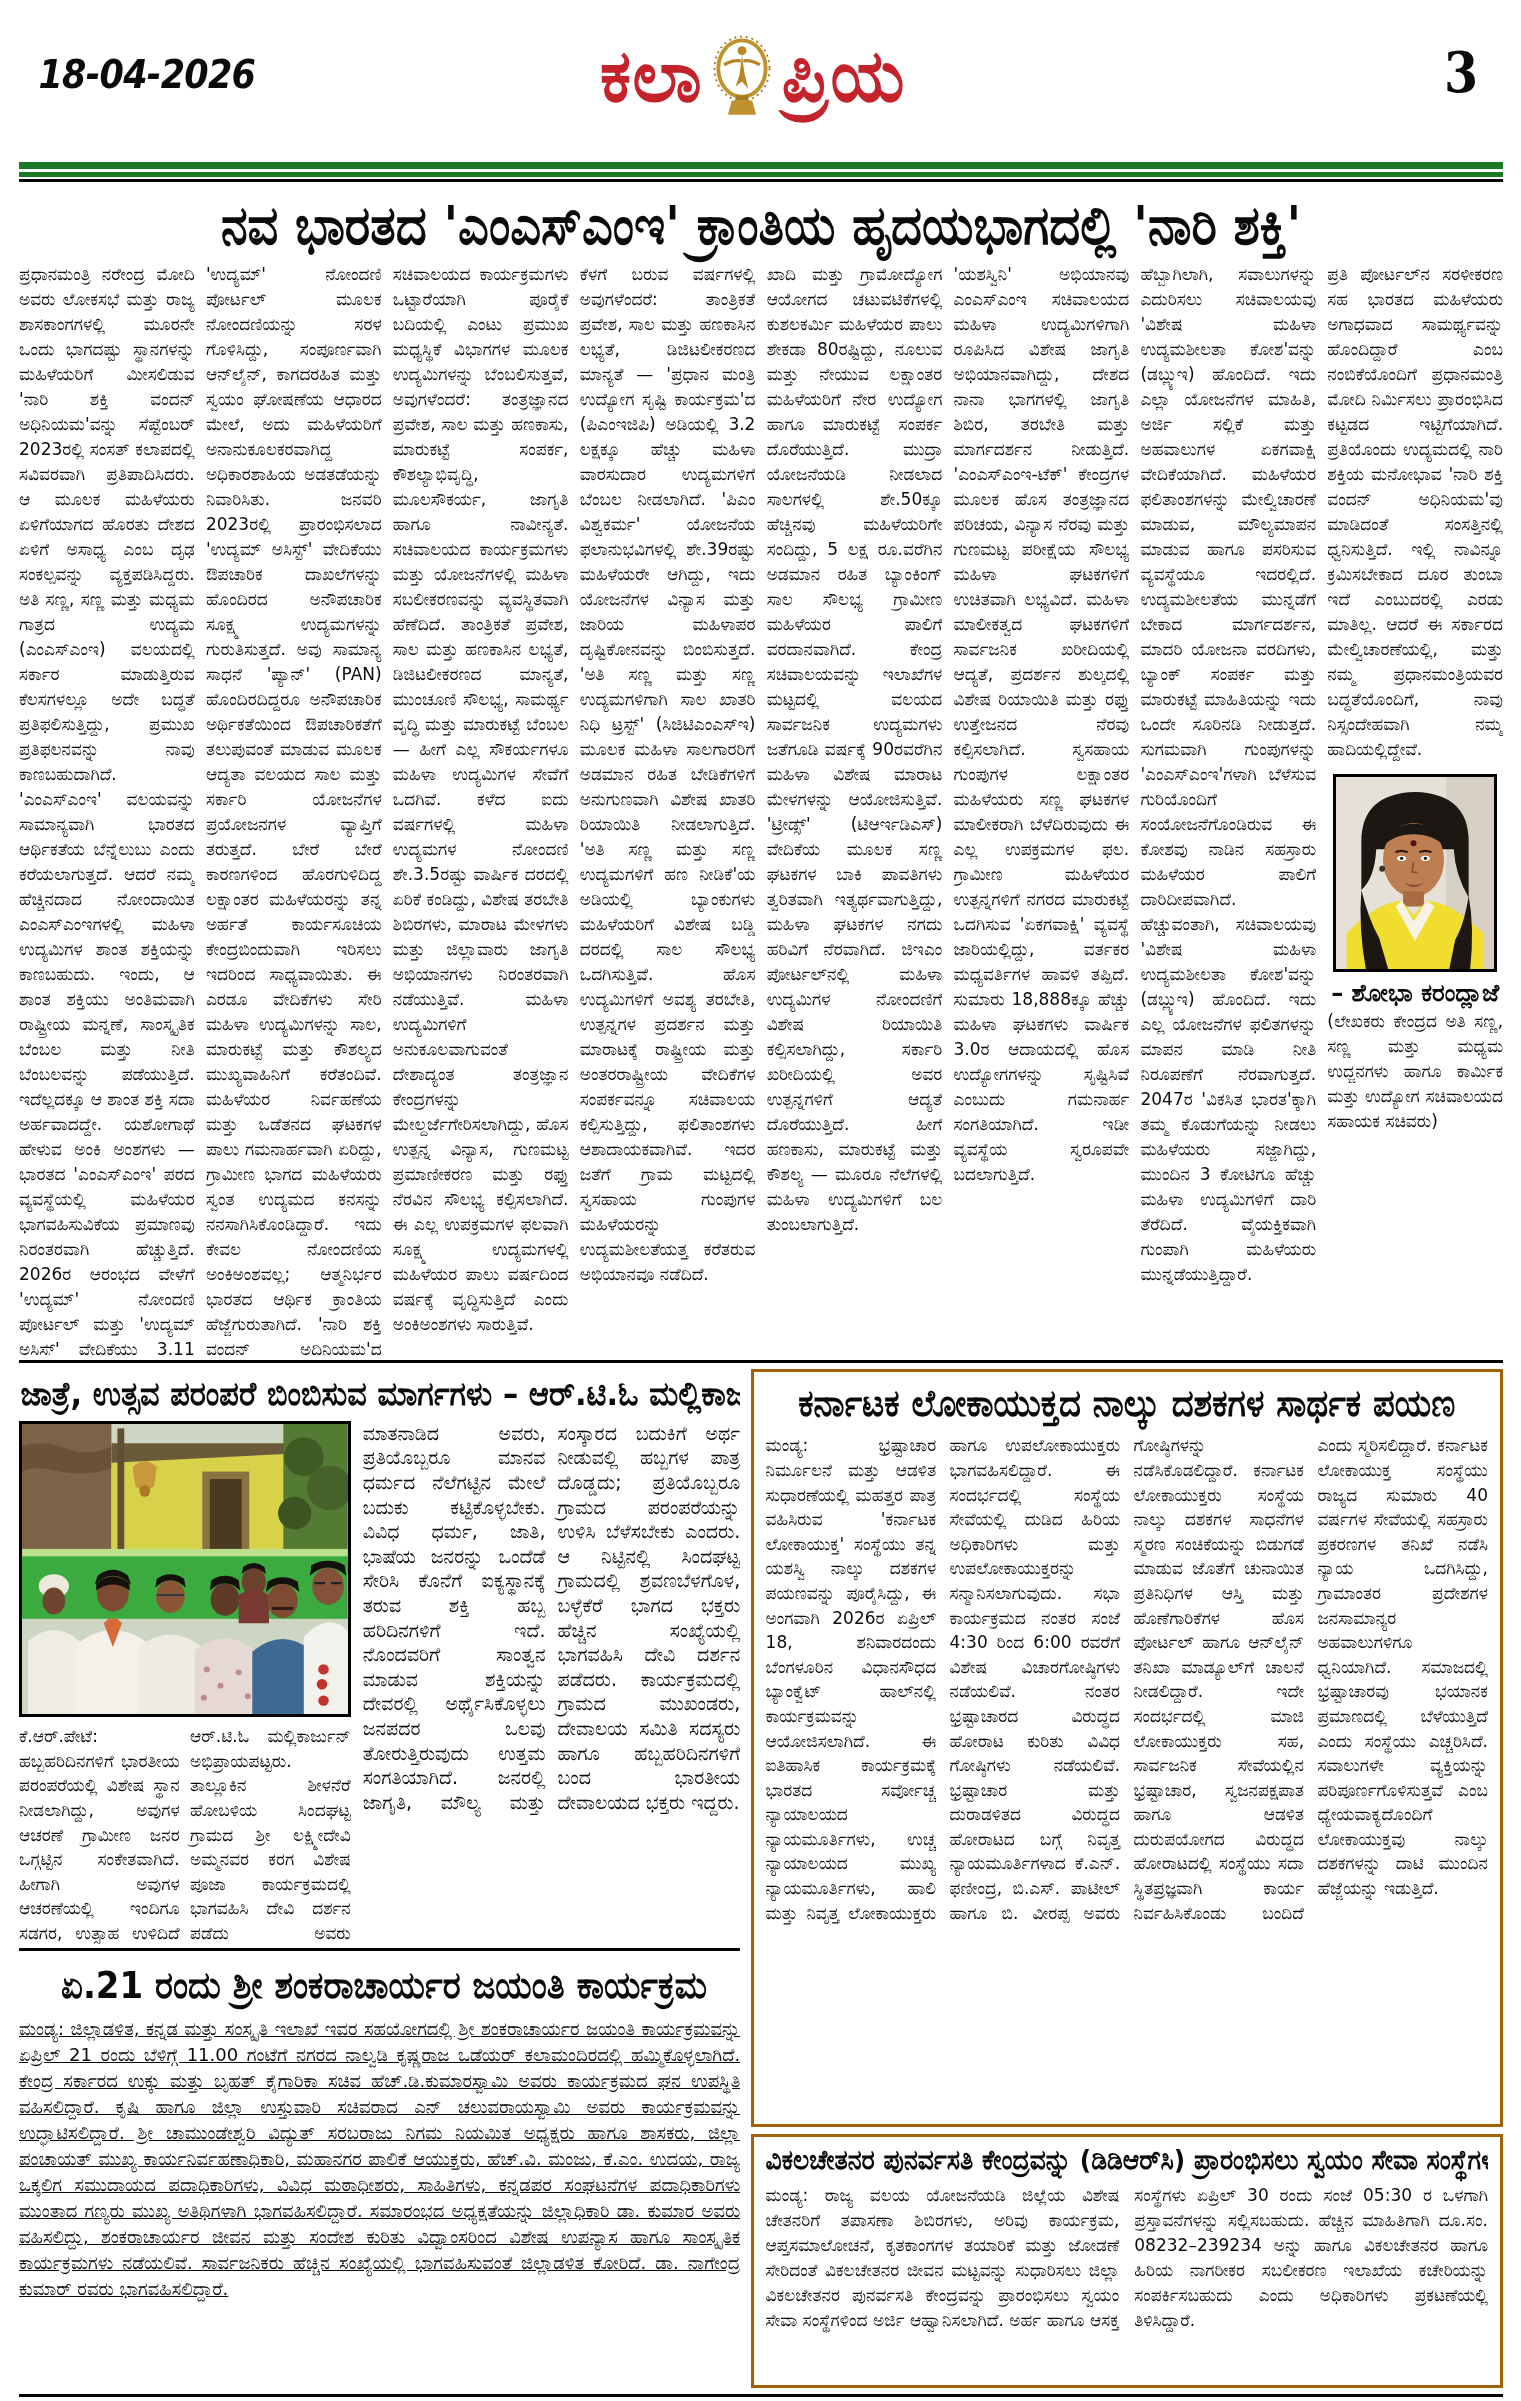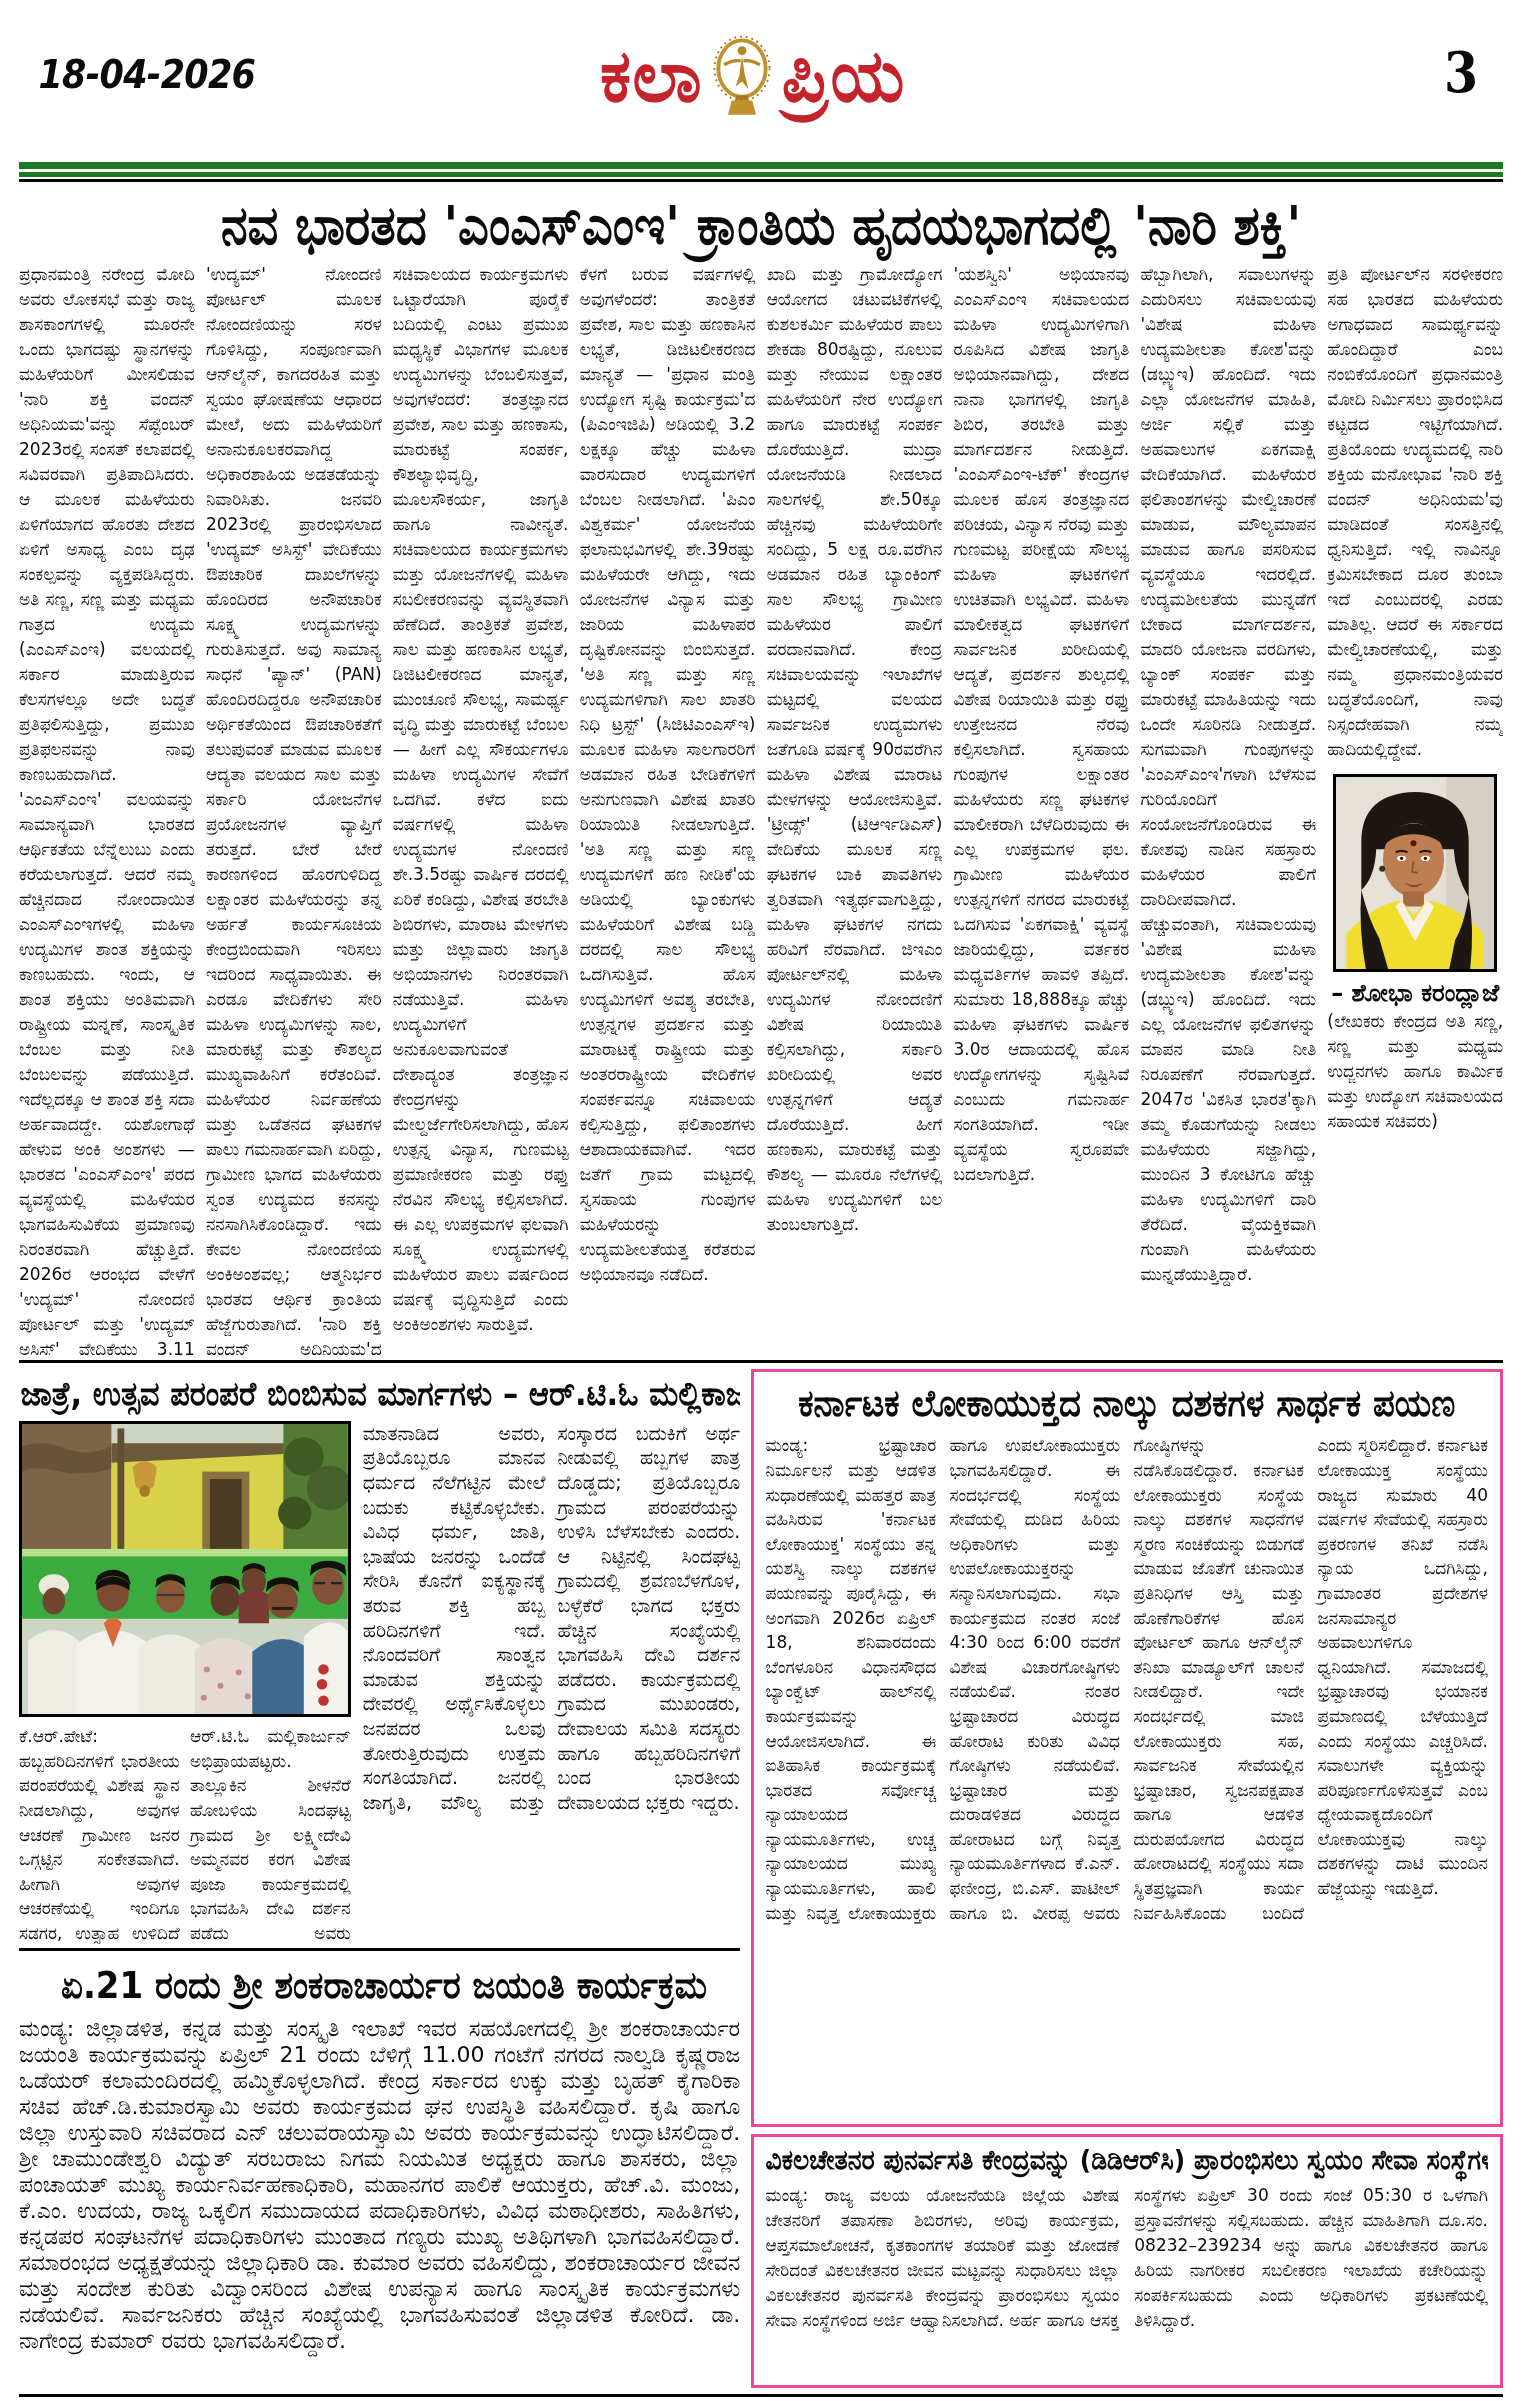--- a/index.html
+++ b/index.html
@@ -35,22 +35,22 @@
   .bright{flex:1;display:flex;flex-direction:column;gap:7.4px;overflow:hidden;}
   h2{margin:0;}
   .s2-head{font-size:30.5px;font-weight:900;padding:7.4px 1.5px 9px;transform:scaleY(1.08);white-space:nowrap;overflow:hidden;}
   .s2-body{display:flex;gap:12px;height:523px;overflow:hidden;}
   .s2-left{width:46%;display:flex;flex-direction:column;}
   .s2-photo{margin:0;border:3px solid #000;height:290px;flex:0 0 auto;}
   .s2-photo svg{display:block;width:100%;height:100%;}
   .s2-textL{margin:7.4px 0 0;column-count:2;column-gap:10.4px;font-size:17px;line-height:24.6px;text-align:justify;overflow:hidden;flex:1;}
   .s2-right{margin:0;flex:1;column-count:2;column-gap:12px;font-size:19px;line-height:24.6px;text-align:justify;overflow:hidden;}
   .s4-head{font-size:34px;font-weight:900;padding:9px 0 7.4px 42px;transform:scaleY(1.1);white-space:nowrap;overflow:hidden;}
-  .s4-body{margin:3px 0 0;font-size:22px;line-height:26px;text-align:justify;overflow:hidden;flex:1;}
-  .box{border:3px solid #ec4899;padding:6px 12px;box-sizing:border-box;overflow:hidden;display:flex;flex-direction:column;}
+  .s4-body{margin:3px 0 0;font-size:18px;line-height:26px;text-align:justify;overflow:hidden;flex:1;text-decoration:underline;}
+  .box{border:3px solid #a16207;padding:6px 12px;box-sizing:border-box;overflow:hidden;display:flex;flex-direction:column;}
   .s3{height:758px;}
   .s3-head{font-size:34px;font-weight:900;text-align:center;padding:4.5px 0 10.4px;transform:scaleY(1.1);white-space:nowrap;overflow:hidden;}
   .s3-body{margin:0;flex:1;column-count:4;column-gap:13.4px;font-size:17px;line-height:24.6px;text-align:justify;overflow:hidden;}
   .s5{flex:1;}
   .s5-head{font-size:25px;font-weight:900;text-align:center;padding:3px 0 7.4px;transform:scaleY(1.08);white-space:nowrap;overflow:hidden;}
   .s5-body{margin:0;flex:1;column-count:2;column-gap:15px;font-size:17px;line-height:25px;text-align:justify;overflow:hidden;}
   .bottom-rule{margin-top:6px;}
 </style>
 </head>
 <body>

